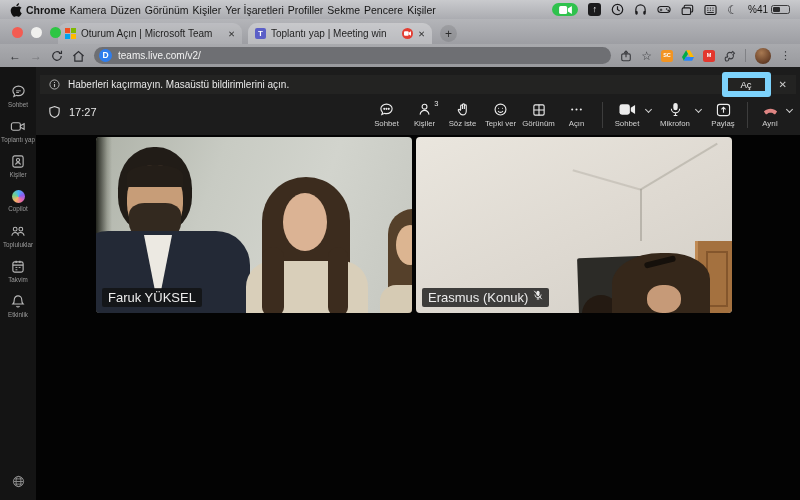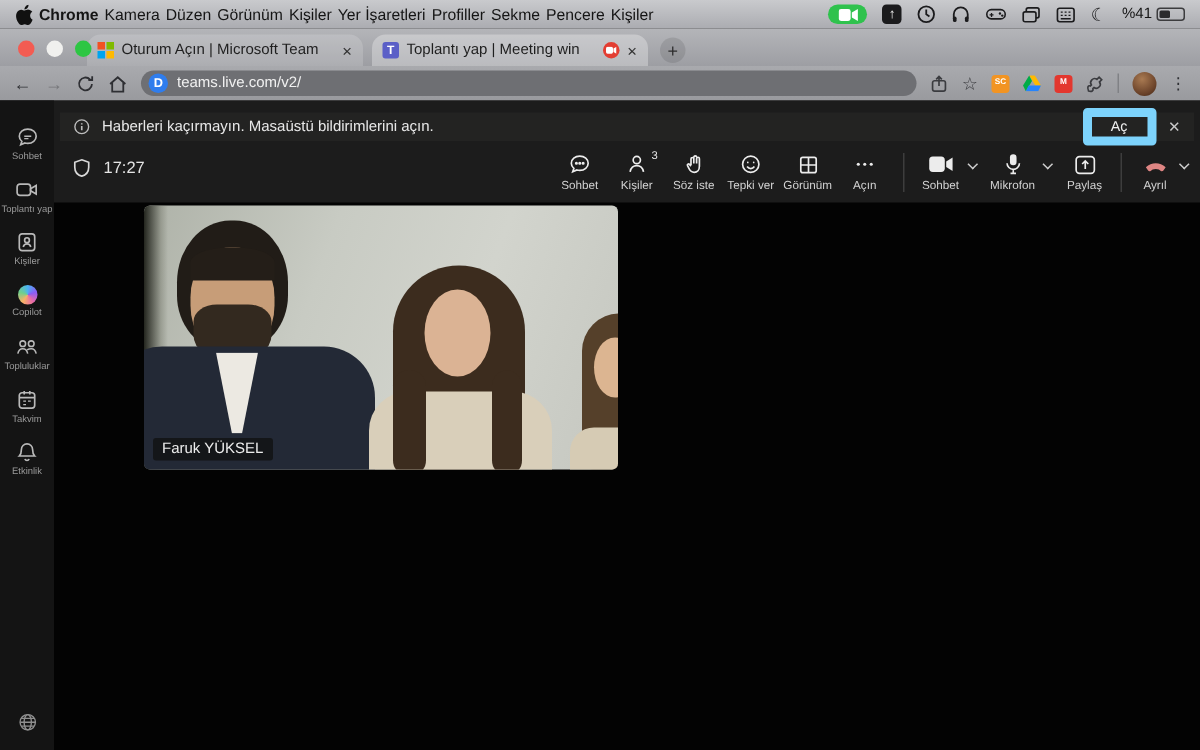--- a/index.html
+++ b/index.html
@@ -91,21 +91,21 @@
   .chev{width:5px;height:5px;border-right:1.3px solid #cfcfcf;border-bottom:1.3px solid #cfcfcf;
     transform:rotate(45deg);margin:0 4px 10px 1px;}
   .tsep{width:1px;height:26px;background:#3d3d3d;margin:2px 6px 0 6px;}
 
   
   .tile{position:absolute;border-radius:4px;overflow:hidden;}
   .tile1{left:60px;top:70px;width:316px;height:176px;background:linear-gradient(110deg,#aeb2a8,#c8cbc3 35%,#d2d4cd 65%,#c5c7c0);}
   .tile2{left:380px;top:70px;width:316px;height:176px;background:linear-gradient(155deg,#eae6de,#ded9d1 55%,#d3cfc7);}
   .tile3{left:222px;top:250px;width:317px;height:174px;background:linear-gradient(100deg,#dde1e2,#eaeeef 55%,#ffffff 90%);
     border:2px solid #8287db;border-radius:6px;}
-  .nametag{position:absolute;left:6px;bottom:6px;background:rgba(17,17,17,.78);color:#ececec;font-size:10px;
+  .nametag{position:absolute;left:6px;bottom:6px;background:rgba(17,17,17,.78);color:#ececec;font-size:13px;
     padding:2px 6px;border-radius:2px;display:flex;align-items:flex-start;gap:5px;z-index:5;white-space:nowrap;}
 
   
   .t1-edge{position:absolute;left:0;top:0;width:16px;height:100%;background:linear-gradient(90deg,#24261f,rgba(110,113,100,.4) 70%,transparent);}
   .t1-hair{position:absolute;left:22px;top:10px;width:74px;height:86px;border-radius:48% 48% 42% 42%;background:#211c17;}
   .t1-face{position:absolute;left:31px;top:28px;width:56px;height:72px;border-radius:46%;background:#c79d78;}
   .t1-brow{position:absolute;left:31px;top:28px;width:56px;height:22px;border-radius:46% 46% 0 0;background:#241e18;}
   .t1-beard{position:absolute;left:33px;top:66px;width:52px;height:38px;border-radius:30% 30% 46% 46%;background:#33291f;}
   .t1-body{position:absolute;left:-22px;top:94px;width:176px;height:92px;border-radius:34px 34px 0 0;background:#232936;}
   .t1-shirt{position:absolute;left:48px;top:98px;width:28px;height:54px;background:#ece9e2;
@@ -495,17 +495,38 @@
         <div class="t1-w-strand"></div>
         <div class="t1-w-strand2"></div>
         <div class="t1-w2-hair"></div>
         <div class="t1-w2-face"></div>
         <div class="t1-w2-body"></div>
         <div class="nametag">
           <span>Faruk YÜKSEL</span>
         </div>
       </div>
 
+      <div class="tile tile2">
+        <div class="t2-line-v"></div>
+        <div class="t2-line-d1"></div>
+        <div class="t2-line-d2"></div>
+        <div class="t2-door">
+            <div class="t2-door-p"></div>
+          </div>
+        <div class="t2-mon"></div>
+        <div class="t2-head-s"></div>
+        <div class="t2-w-hair"></div>
+        <div class="t2-w-face"></div>
+        <div class="t2-w-glass"></div>
+        <div class="nametag">
+          <span>Erasmus (Konuk)</span>
+          <svg width="10" height="10" viewBox="0 0 12 12">
+              <rect x="4.2" y="0.8" width="3.6" height="6" rx="1.8" fill="#ececec"></rect>
+              <path d="M2.2 5.4a3.8 3.8 0 007.6 0M6 9.2v1.6M4.5 10.9h3" stroke="#ececec" stroke-width="1" fill="none"></path>
+              <path d="M1.5 1l9 10" stroke="#ececec" stroke-width="1.2"></path>
+            </svg>
+        </div>
+      </div>
 
 
     </div>
   </div>
 </div>
 
 </body></html>

